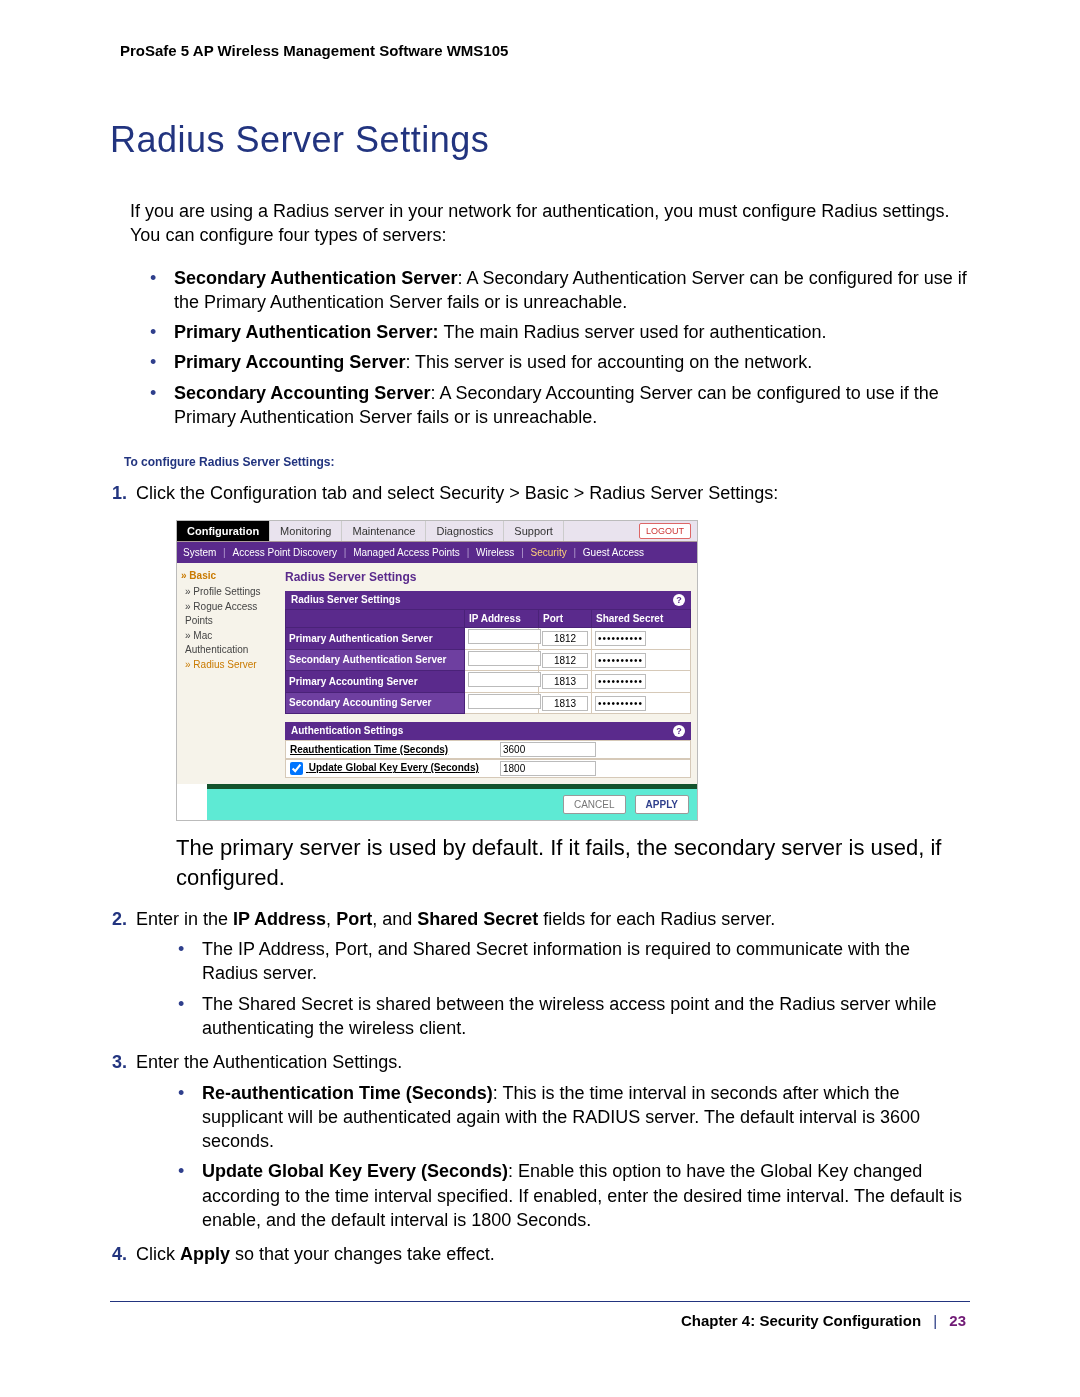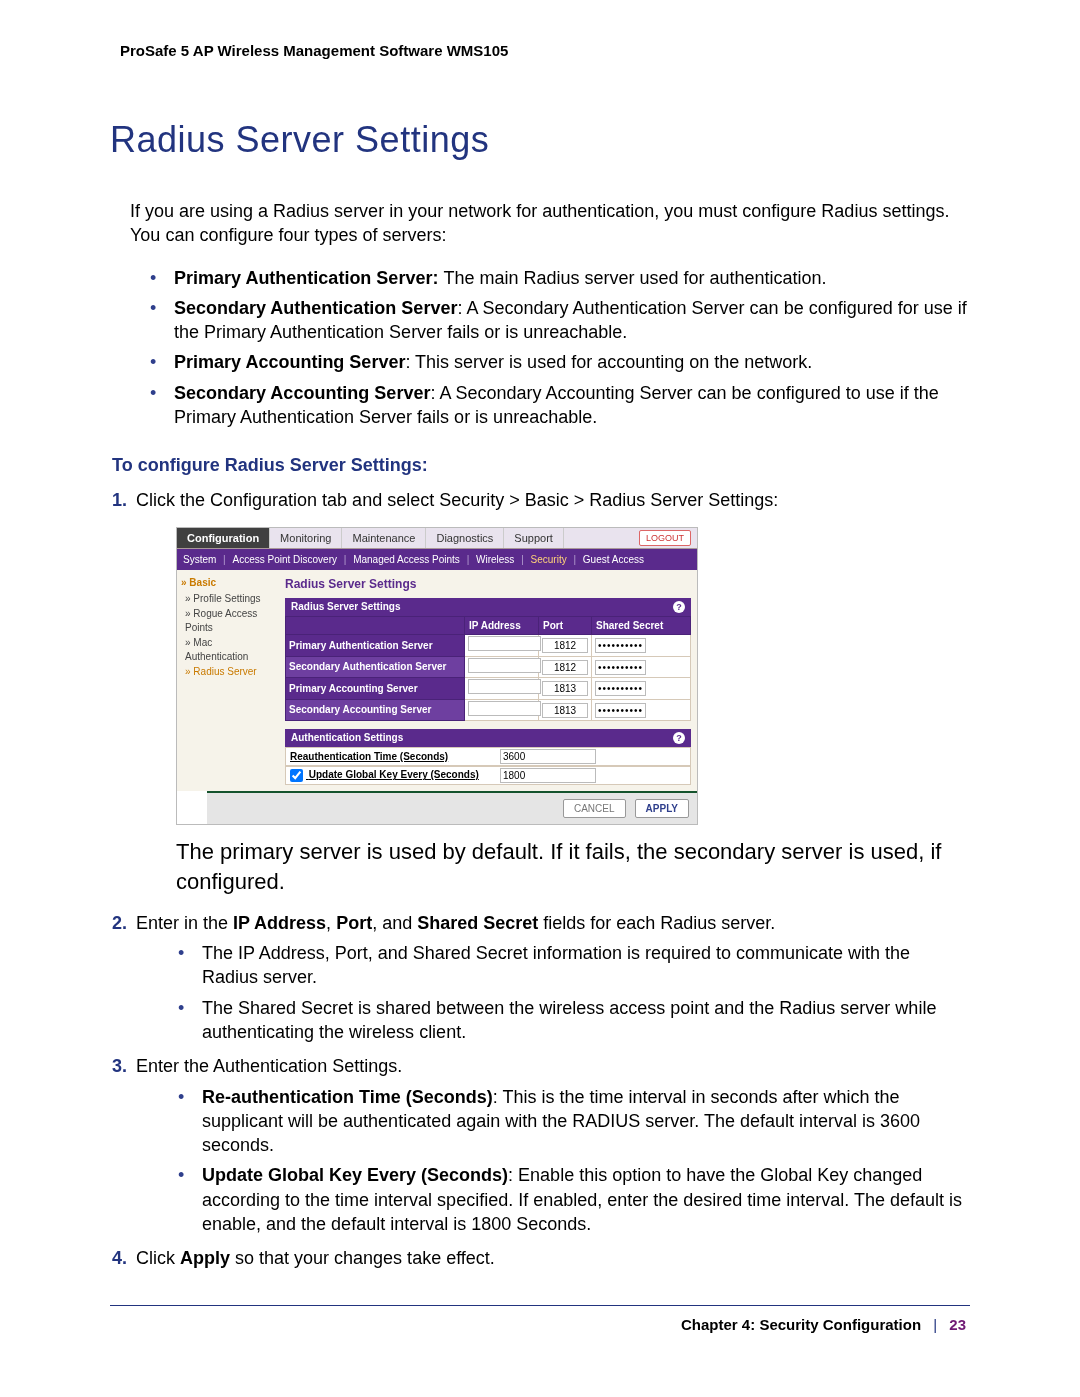--- a/index.html
+++ b/index.html
@@ -48,22 +48,22 @@
     content: "•";
     position: absolute;
     left: 0;
     top: 0;
     color: #2f3f8c;
     font-size: 18px;
   }
   .subhead {
     color: #22347f;
     font-weight: bold;
-    font-size: 18px;
-    margin: 14px 0 12px 2px;
+    font-size: 12px;
+    margin: 14px 0 12px 14px;
   }
   ol.steps {
     margin: 0 0 0 22px;
     padding: 0;
     font-size: 18px;
     line-height: 1.35;
   }
   ol.steps > li {
     margin-bottom: 10px;
     padding-left: 4px;
@@ -110,21 +110,21 @@
     align-items: stretch;
     height: 20px;
   }
   .shot .tab {
     padding: 3px 10px 0 10px;
     border-right: 1px solid #ccc;
     color: #333;
     font-size: 11px;
   }
   .shot .tab.active {
-    background: #404040;
+    background: #000000;
     color: #fff;
     font-weight: bold;
   }
   .shot .logout {
     margin-left: auto;
     align-self: center;
     margin-right: 6px;
     background: #fff;
     border: 1px solid #d66;
     color: #c33;
@@ -184,24 +184,24 @@
   }
   .shot td.rowlabel.alt { background: #6e3fa0; }
   .shot .mini-input {
     display:inline-block; background:#fff; border:1px solid #bbb;
     font-size:10px; padding:0 2px; min-width:40px; height:13px; line-height:13px;
   }
   .shot .dots { letter-spacing: 1px; }
   .shot .auth-row { display:flex; align-items:center; background:#fff; border:1px solid #d6c9b8; padding:1px 4px; font-size:10px; }
   .shot .auth-row .lbl { flex: 0 0 210px; text-decoration: underline; }
   .shot .footer-btns {
-    background: #e5e5e5;
+    background: #5eead4;
     text-align: right;
     padding: 6px 8px;
-    border-top: 2px solid #14532d;
+    border-top: 5px solid #14532d;
     margin-left: 30px;
   }
   .shot .btn {
     display:inline-block; font-size:10px; padding:2px 10px;
     border:1px solid #999; border-radius:2px; margin-left:6px;
   }
   .shot .btn.cancel { background:#fff; color:#777; }
   .shot .btn.apply { background:#fff; color:#2f3f8c; font-weight:bold; }
 
   .after-shot {
@@ -228,22 +228,22 @@
 <body>
 
 <div class="page">
   <div class="doc-header">ProSafe 5 AP Wireless Management Software WMS105</div>
 
   <h1 class="title">Radius Server Settings</h1>
 
   <p class="intro">If you are using a Radius server in your network for authentication, you must configure Radius settings. You can configure four types of servers:</p>
 
   <ul class="bullets">
+    <li><b>Secondary Authentication Server</b><span>: A Secondary Authentication Server can be configured for use if the Primary Authentication Server fails or is unreachable.</span></li>
     <li><b>Primary Authentication Server: </b><span>The main Radius server used for authentication.</span></li>
-    <li><b>Secondary Authentication Server</b><span>: A Secondary Authentication Server can be configured for use if the Primary Authentication Server fails or is unreachable.</span></li>
     <li><b>Primary Accounting Server</b><span>: This server is used for accounting on the network.</span></li>
     <li><b>Secondary Accounting Server</b><span>: A Secondary Accounting Server can be configured to use if the Primary Authentication Server fails or is unreachable.</span></li>
   </ul>
 
   <div class="subhead">To configure Radius Server Settings:</div>
 
   <ol class="steps">
     <li>
       <span>Click the Configuration tab and select Security &gt; Basic &gt; Radius Server Settings:</span>
 

